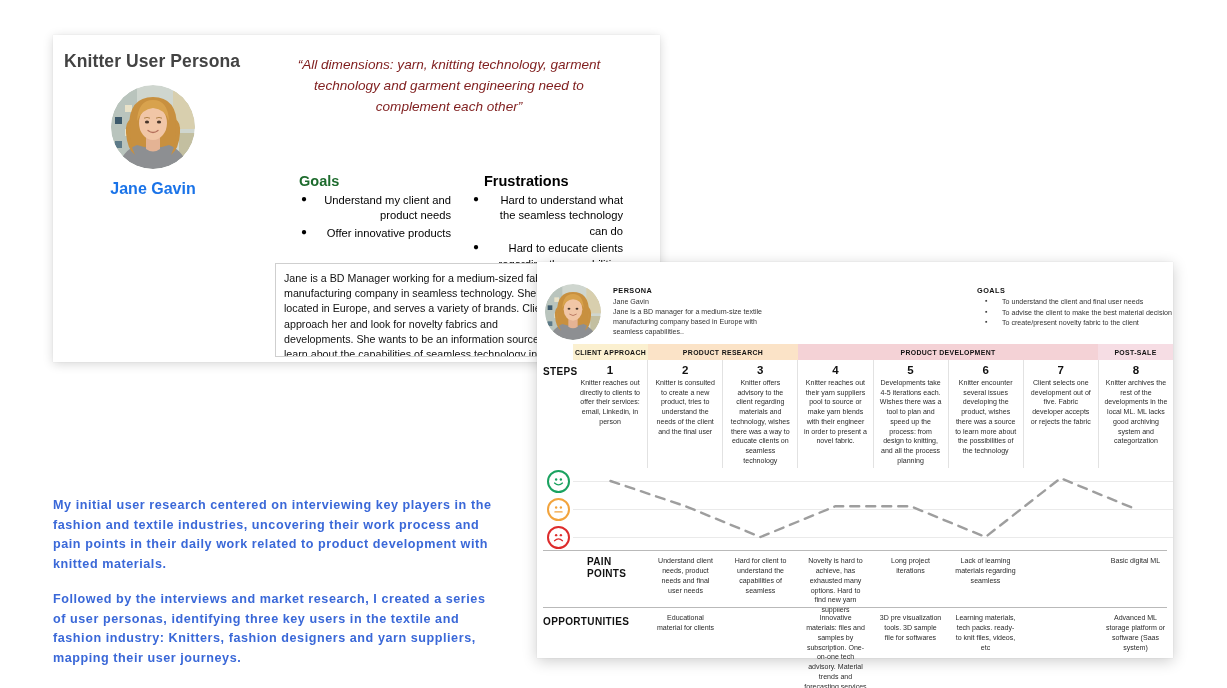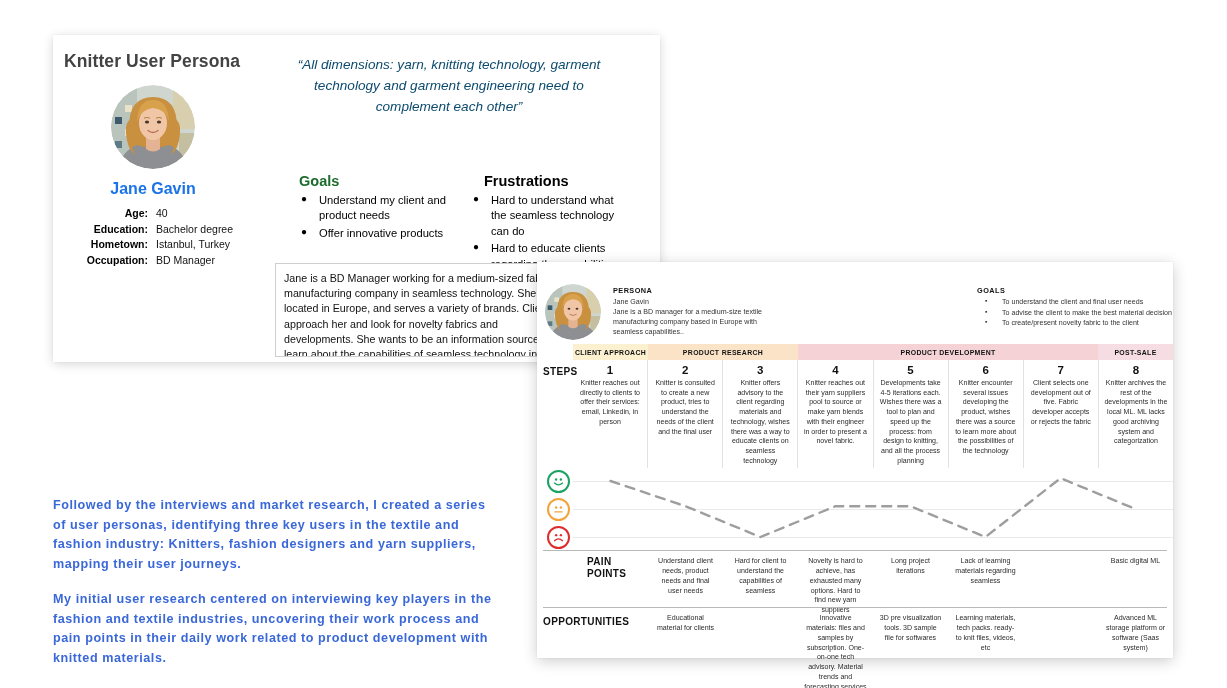--- a/index.html
+++ b/index.html
@@ -36,28 +36,28 @@
     position: absolute; left: 10px; top: 172px; width: 190px;
     font-size: 10.5px; color: #000;
   }
   .attr-row { display: flex; margin-bottom: 3.5px; }
   .attr-key { width: 93px; text-align: right; font-weight: bold; padding-right: 8px; color:#000;}
   .attr-val { flex: 1; text-align: left; color:#111; }
 
   .quote {
     position: absolute; left: 225px; top: 19px; width: 342px;
     text-align: center; font-style: italic; font-size: 13.6px;
-    line-height: 1.55; color: #0c4a6e;
+    line-height: 1.55; color: #7f1d1d;
   }
 
   .col-heading { font-size: 14.5px; font-weight: bold; }
   .goals-head { position: absolute; left: 246px; top: 138px; color: #1d6b2d; }
   .frust-head { position: absolute; left: 431px; top: 138px; color: #000000; }
 
-  .bullets { position: absolute; font-size: 11.2px; line-height: 1.38; color: #000; }
+  .bullets { position: absolute; font-size: 11.2px; line-height: 1.38; color: #000; text-align: right; }
   .goals-list  { left: 248px; top: 158px; width: 150px; }
   .frust-list  { left: 420px; top: 158px; width: 150px; }
   .bullets .bi { position: relative; padding-left: 18px; margin-bottom: 2px; }
   .bullets .bi::before {
     content: "\25CF"; position: absolute; left: 0; top: -1px; font-size: 10px; color:#000;
   }
 
   .bio-box {
     position: absolute; left: 222px; top: 228px; width: 290px; height: 94px;
     border: 1px solid #cfcfcf; background: #fff;
@@ -194,59 +194,41 @@
           <path d="M33 33.2 q3 -1.6 6 0" stroke="#a87b3f" stroke-width="0.9" fill="none"></path>
           <path d="M45 33.2 q3 -1.6 6 0" stroke="#a87b3f" stroke-width="0.9" fill="none"></path>
 
           <path d="M37 45.5 q5 4 10 0" stroke="#b4705c" stroke-width="1.3" fill="none" stroke-linecap="round"></path>
         </g>
       </svg>
     </div>
 
     <div class="persona-name">Jane Gavin</div>
 
-    <div class="attr-table">
-      <div class="attr-row">
-        <span class="attr-key">Age:</span>
-        <span class="attr-val">40</span>
-      </div>
-      <div class="attr-row">
-        <span class="attr-key">Education:</span>
-        <span class="attr-val">Bachelor degree</span>
-      </div>
-      <div class="attr-row">
-        <span class="attr-key">Hometown:</span>
-        <span class="attr-val">Istanbul, Turkey</span>
-      </div>
-      <div class="attr-row">
-        <span class="attr-key">Occupation:</span>
-        <span class="attr-val">BD Manager</span>
-      </div>
-    </div>
 
     <div class="quote">“All dimensions:  yarn, knitting technology, garment technology and garment engineering need to complement each other”</div>
 
     <div class="col-heading goals-head">Goals</div>
     <div class="bullets goals-list">
       <div class="bi">Understand my client and product needs</div>
       <div class="bi">Offer innovative products</div>
     </div>
 
     <div class="col-heading frust-head">Frustrations</div>
     <div class="bullets frust-list">
       <div class="bi">Hard to understand what the seamless technology can do</div>
       <div class="bi">Hard to educate clients regarding the capabilities of seamless technology</div>
     </div>
 
     <div class="bio-box">Jane is a BD Manager working for a medium-sized fabric manufacturing company in seamless technology. She is located in Europe, and serves a variety of brands. Clients approach her and look for novelty fabrics and developments. She wants to be an information source to learn about the capabilities of seamless technology in order to create innovative materials.</div>
   </div>
 
   <div class="blue-text">
+    <p>My initial user research centered on interviewing key players in the fashion and textile industries, uncovering their work process and pain points in their daily work related to product development with knitted materials.</p>
     <p>Followed by the interviews and market research, I created a series of user personas, identifying three key users in the textile and fashion industry: Knitters, fashion designers and yarn suppliers, mapping their user journeys.</p>
-    <p>My initial user research centered on interviewing key players in the fashion and textile industries, uncovering their work process and pain points in their daily work related to product development with knitted materials.</p>
   </div>
 
   <div class="journey-card">
 
     <div class="jm-top">
       <div class="jm-avatar">
         <svg viewBox="0 0 84 84" width="56" height="56" aria-hidden="true">
           <defs>
               <clipPath id="cp2">
                 <circle cx="42" cy="42" r="42"></circle>

